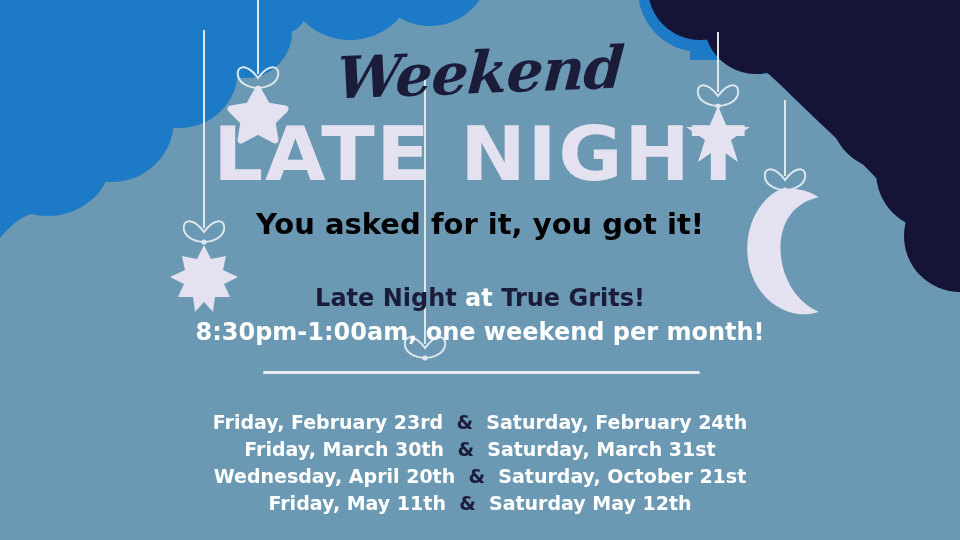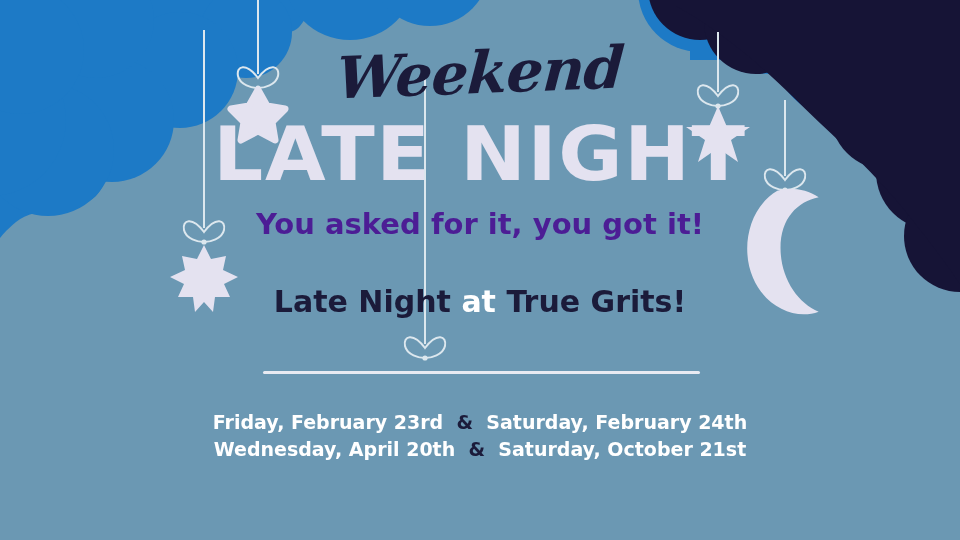--- a/index.html
+++ b/index.html
@@ -67,32 +67,32 @@
   .subhead {
     position: absolute;
     top: 209px;
     left: 0;
     width: 960px;
     font-family: "DejaVu Sans", sans-serif;
     font-weight: 700;
     font-size: 29px;
     line-height: 1.1;
     letter-spacing: 0px;
-    color: #4c1d95;
+    color: #000000;
   }
 
   
   .details {
     position: absolute;
     top: 281px;
     left: 0;
     width: 960px;
     font-family: "DejaVu Sans", sans-serif;
     font-weight: 700;
-    font-size: 30px;
+    font-size: 24px;
     line-height: 1.42;
     color: #ffffff;
   }
   .navy { color: #1b1b3a; }
   .white { color: #ffffff; }
 
   
   .divider {
     position: absolute;
     top: 371px;
@@ -227,36 +227,47 @@
     <div class="script-word">Weekend</div>
 
     <div class="headline">LATE NIGHT</div>
 
     <div class="subhead">You asked for it, you got it!</div>
 
     <div class="details">
       <div>
         <span class="navy">Late Night</span><span class="white">&nbsp;</span><span class="white">at</span><span class="white">&nbsp;</span><span class="navy">True Grits!</span>
       </div>
+      <div class="white">8:30pm-1:00am, one weekend per month!</div>
     </div>
 
     <div class="divider"></div>
 
     <div class="dates">
 
       <div class="date-row">
         <span>Friday, February 23rd</span>
         <span>&nbsp;</span><span class="amp">&amp;</span><span>&nbsp;</span>
         <span>Saturday, February 24th</span>
       </div>
 
+      <div class="date-row">
+        <span>Friday, March 30th</span>
+        <span>&nbsp;</span><span class="amp">&amp;</span><span>&nbsp;</span>
+        <span>Saturday, March 31st</span>
+      </div>
 
       <div class="date-row">
         <span>Wednesday, April 20th</span>
         <span>&nbsp;</span><span class="amp">&amp;</span><span>&nbsp;</span>
         <span>Saturday, October 21st</span>
       </div>
 
+      <div class="date-row">
+        <span>Friday, May 11th</span>
+        <span>&nbsp;</span><span class="amp">&amp;</span><span>&nbsp;</span>
+        <span>Saturday May 12th</span>
+      </div>
 
     </div>
 
   </div>
 </div>
 
 </body></html>

